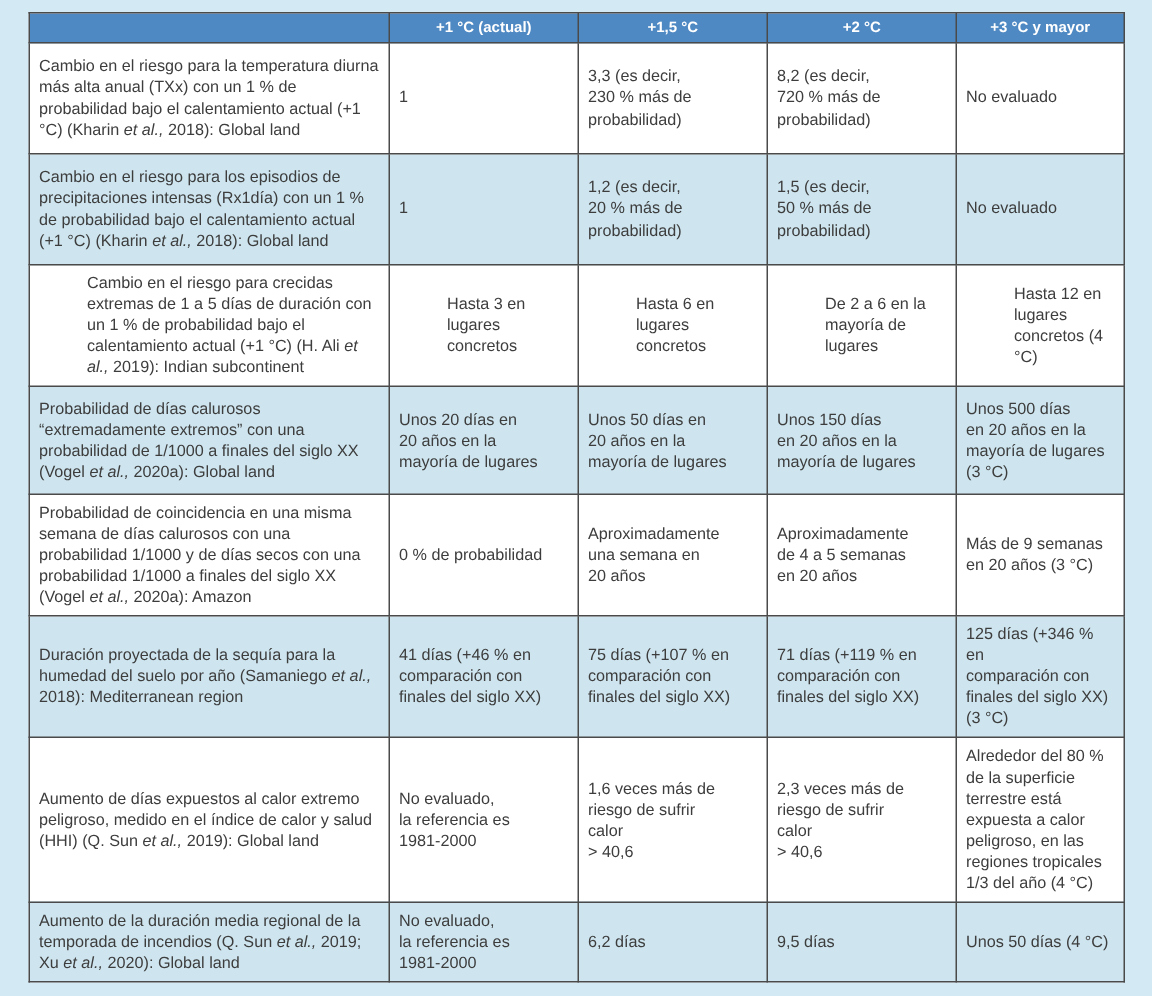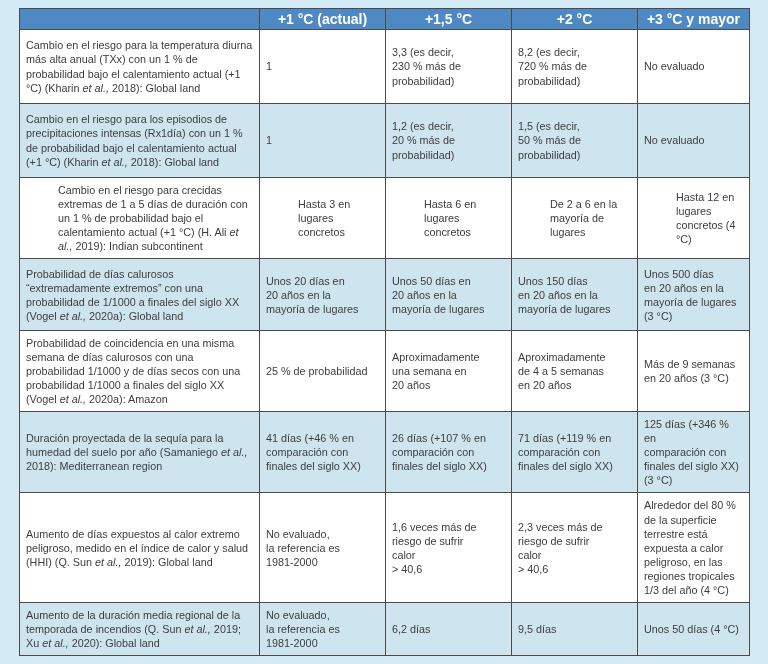--- a/index.html
+++ b/index.html
@@ -26,21 +26,21 @@
     border:1.5px solid var(--border);
     background:#ffffff;
   }
   table.climate th, table.climate td{
     border:1px solid var(--border);
     vertical-align:middle;
   }
   table.climate th{
     background:var(--header-bg);
     color:var(--header-text);
-    font-size:14px;
+    font-size:10px;
     font-weight:bold;
     text-align:center;
     height:20px;
     padding:2px 4px;
   }
   table.climate td{
     font-size:10.8px;
     line-height:1.3;
     padding:5px 6px;
     white-space:pre-line;
@@ -124,36 +124,36 @@
         <td>Unos 150 días
 en 20 años en la
 mayoría de lugares</td>
         <td>Unos 500 días
 en 20 años en la
 mayoría de lugares
 (3 °C)</td>
       </tr>
       <tr class="plain r4">
         <td class="desc"><span>Probabilidad de coincidencia en una misma semana de días calurosos con una probabilidad 1/1000 y de días secos con una probabilidad 1/1000 a finales del siglo XX (Vogel </span><em>et al.,</em><span> 2020a): Amazon</span></td>
-        <td>25 % de probabilidad</td>
+        <td>0 % de probabilidad</td>
         <td>Aproximadamente
 una semana en
 20 años</td>
         <td>Aproximadamente
 de 4 a 5 semanas
 en 20 años</td>
         <td>Más de 9 semanas
 en 20 años (3 °C)</td>
       </tr>
       <tr class="shade r5">
         <td class="desc"><span>Duración proyectada de la sequía para la humedad del suelo por año (Samaniego </span><em>et al.,</em><span> 2018): Mediterranean region</span></td>
         <td>41 días (+46 % en
 comparación con
 finales del siglo XX)</td>
-        <td>26 días (+107 % en
+        <td>75 días (+107 % en
 comparación con
 finales del siglo XX)</td>
         <td>71 días (+119 % en
 comparación con
 finales del siglo XX)</td>
         <td>125 días (+346 % en
 comparación con
 finales del siglo XX)
 (3 °C)</td>
       </tr>

